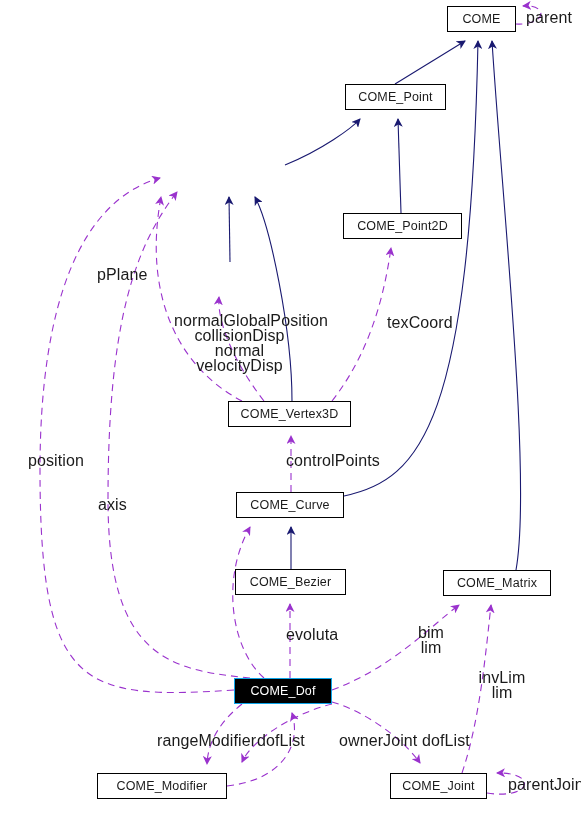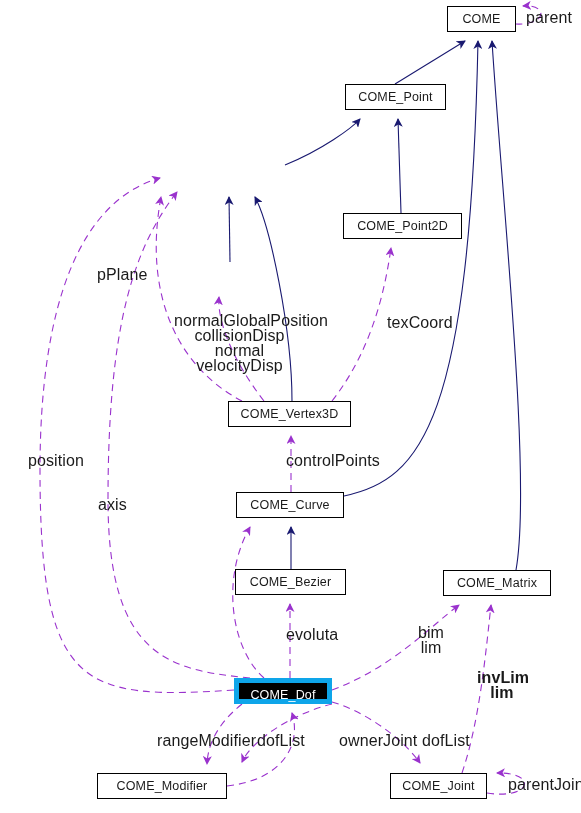--- a/index.html
+++ b/index.html
@@ -19,21 +19,21 @@
     color:#1a1a1a;
     font-size:12.5px;
     line-height:24px;
     text-align:center;
     white-space:nowrap;
     letter-spacing:.15px;
   }
   .node.focus{
     background:#000000;
     color:#ffffff;
-    border:5px solid #0ea5e9;
+    border:1px solid #0ea5e9;
   }
   .edge-label{
     position:absolute;
     font-size:16px;
     color:#1a1a1a;
     white-space:pre;
     line-height:15px;
     letter-spacing:.1px;
   }
   .edge-label.center{text-align:center;}
@@ -122,21 +122,21 @@
   <div class="edge-label" style="left:284px;top:453px;">controlPoints</div>
 
   <div class="edge-label" style="left:96px;top:497px;">axis</div>
 
 
   <div class="edge-label" style="left:284px;top:627px;">evoluta</div>
 
   <div class="edge-label center" style="left:412px;top:625px;width:34px;">bim
 lim</div>
 
-  <div class="edge-label center" style="left:475px;top:670px;width:50px;font-weight:bold;">invLim
+  <div class="edge-label center" style="left:475px;top:670px;width:50px;">invLim
 lim</div>
 
   <div class="edge-label" style="left:155px;top:733px;">rangeModifier</div>
 
   <div class="edge-label" style="left:255px;top:733px;">dofList</div>
 
   <div class="edge-label" style="left:337px;top:733px;">ownerJoint</div>
 
   <div class="edge-label" style="left:420px;top:733px;">dofList</div>
 

